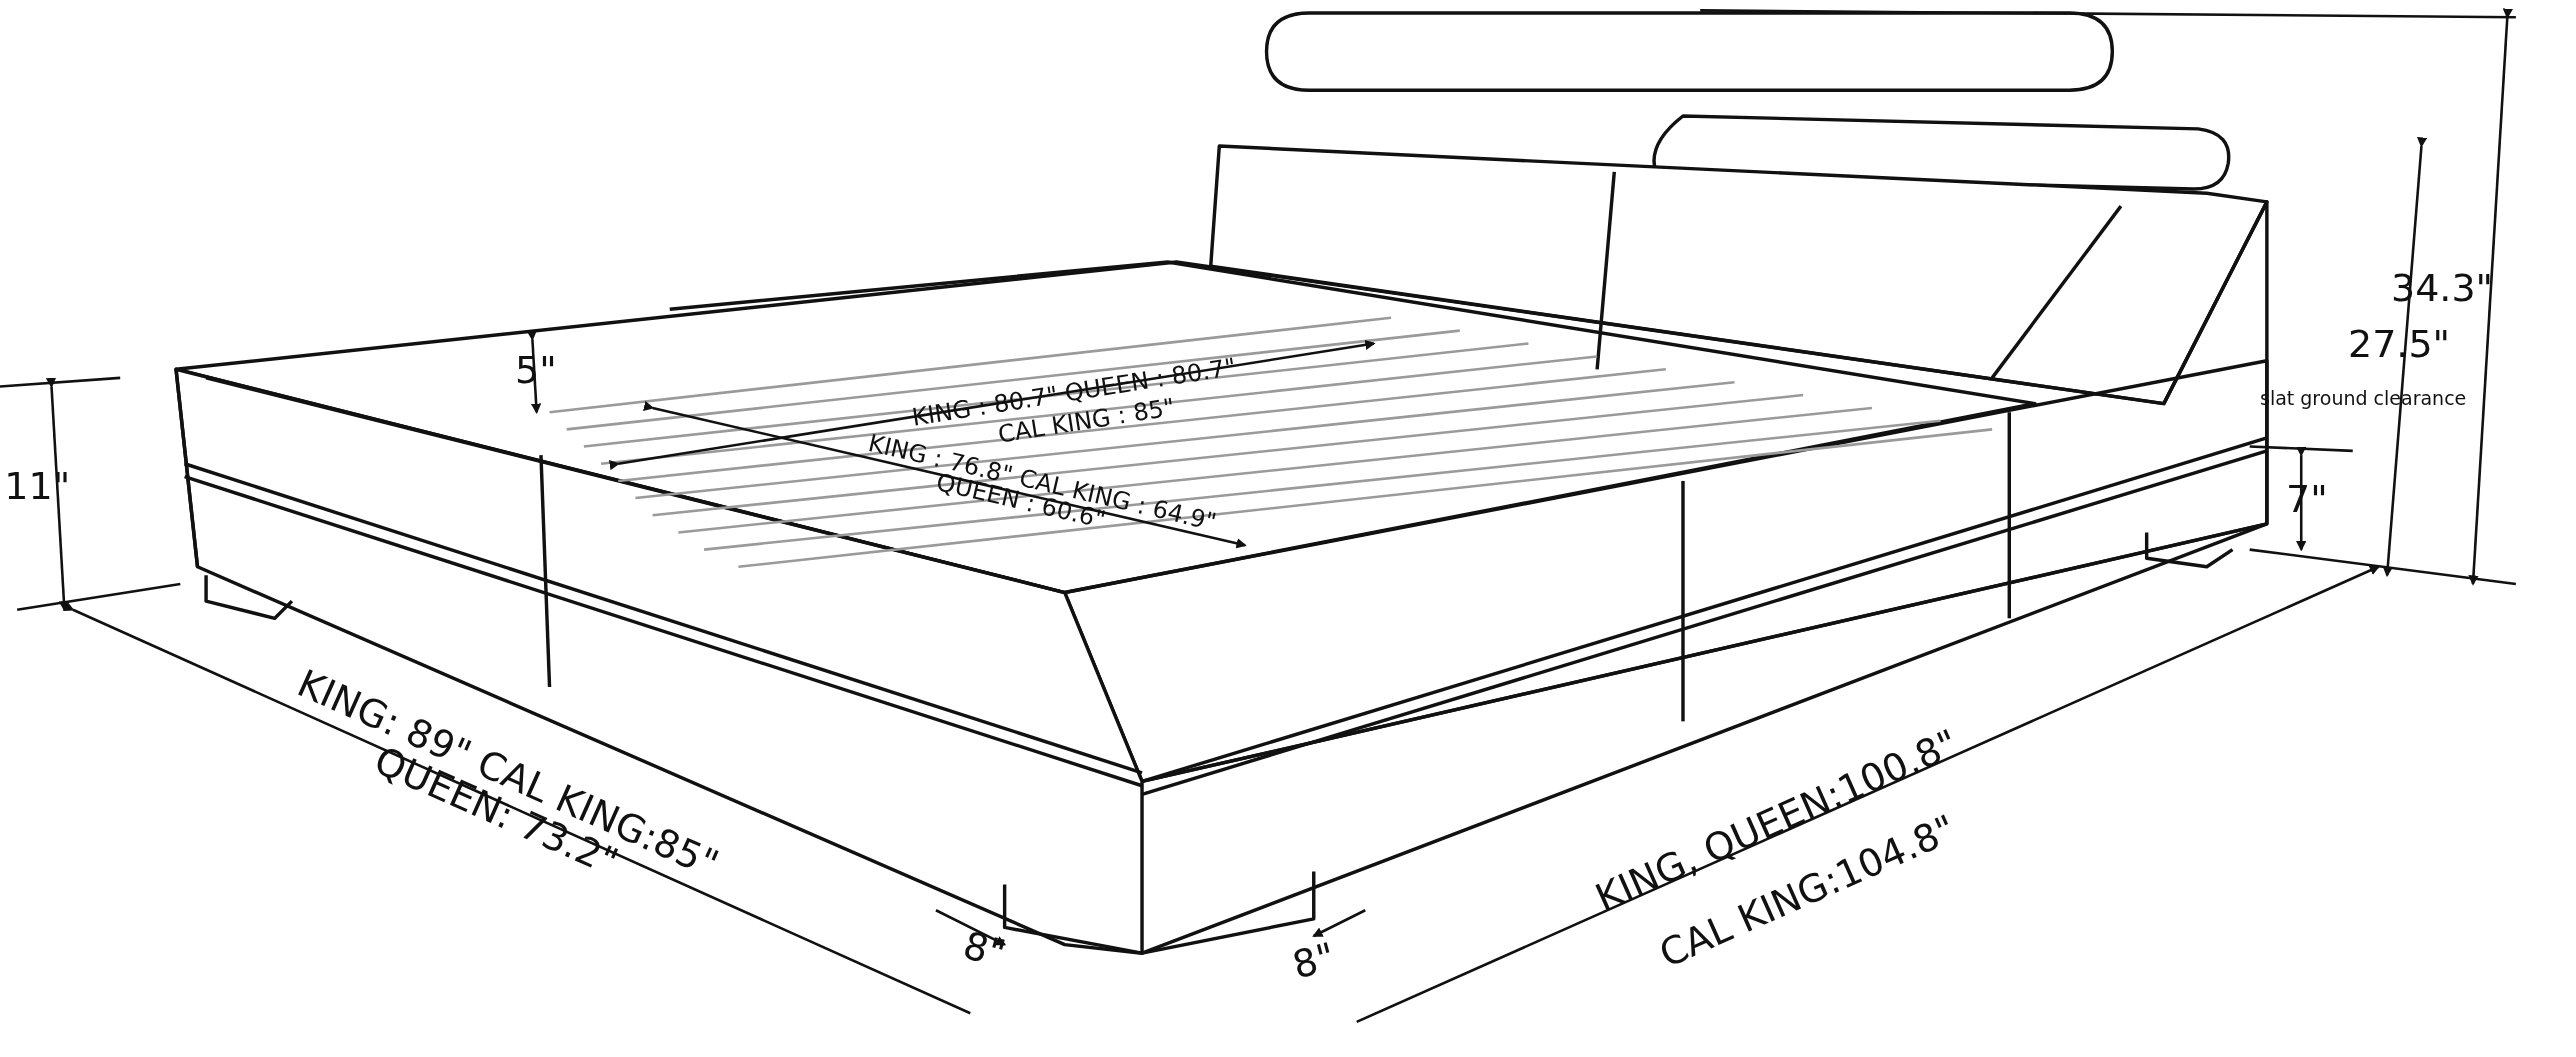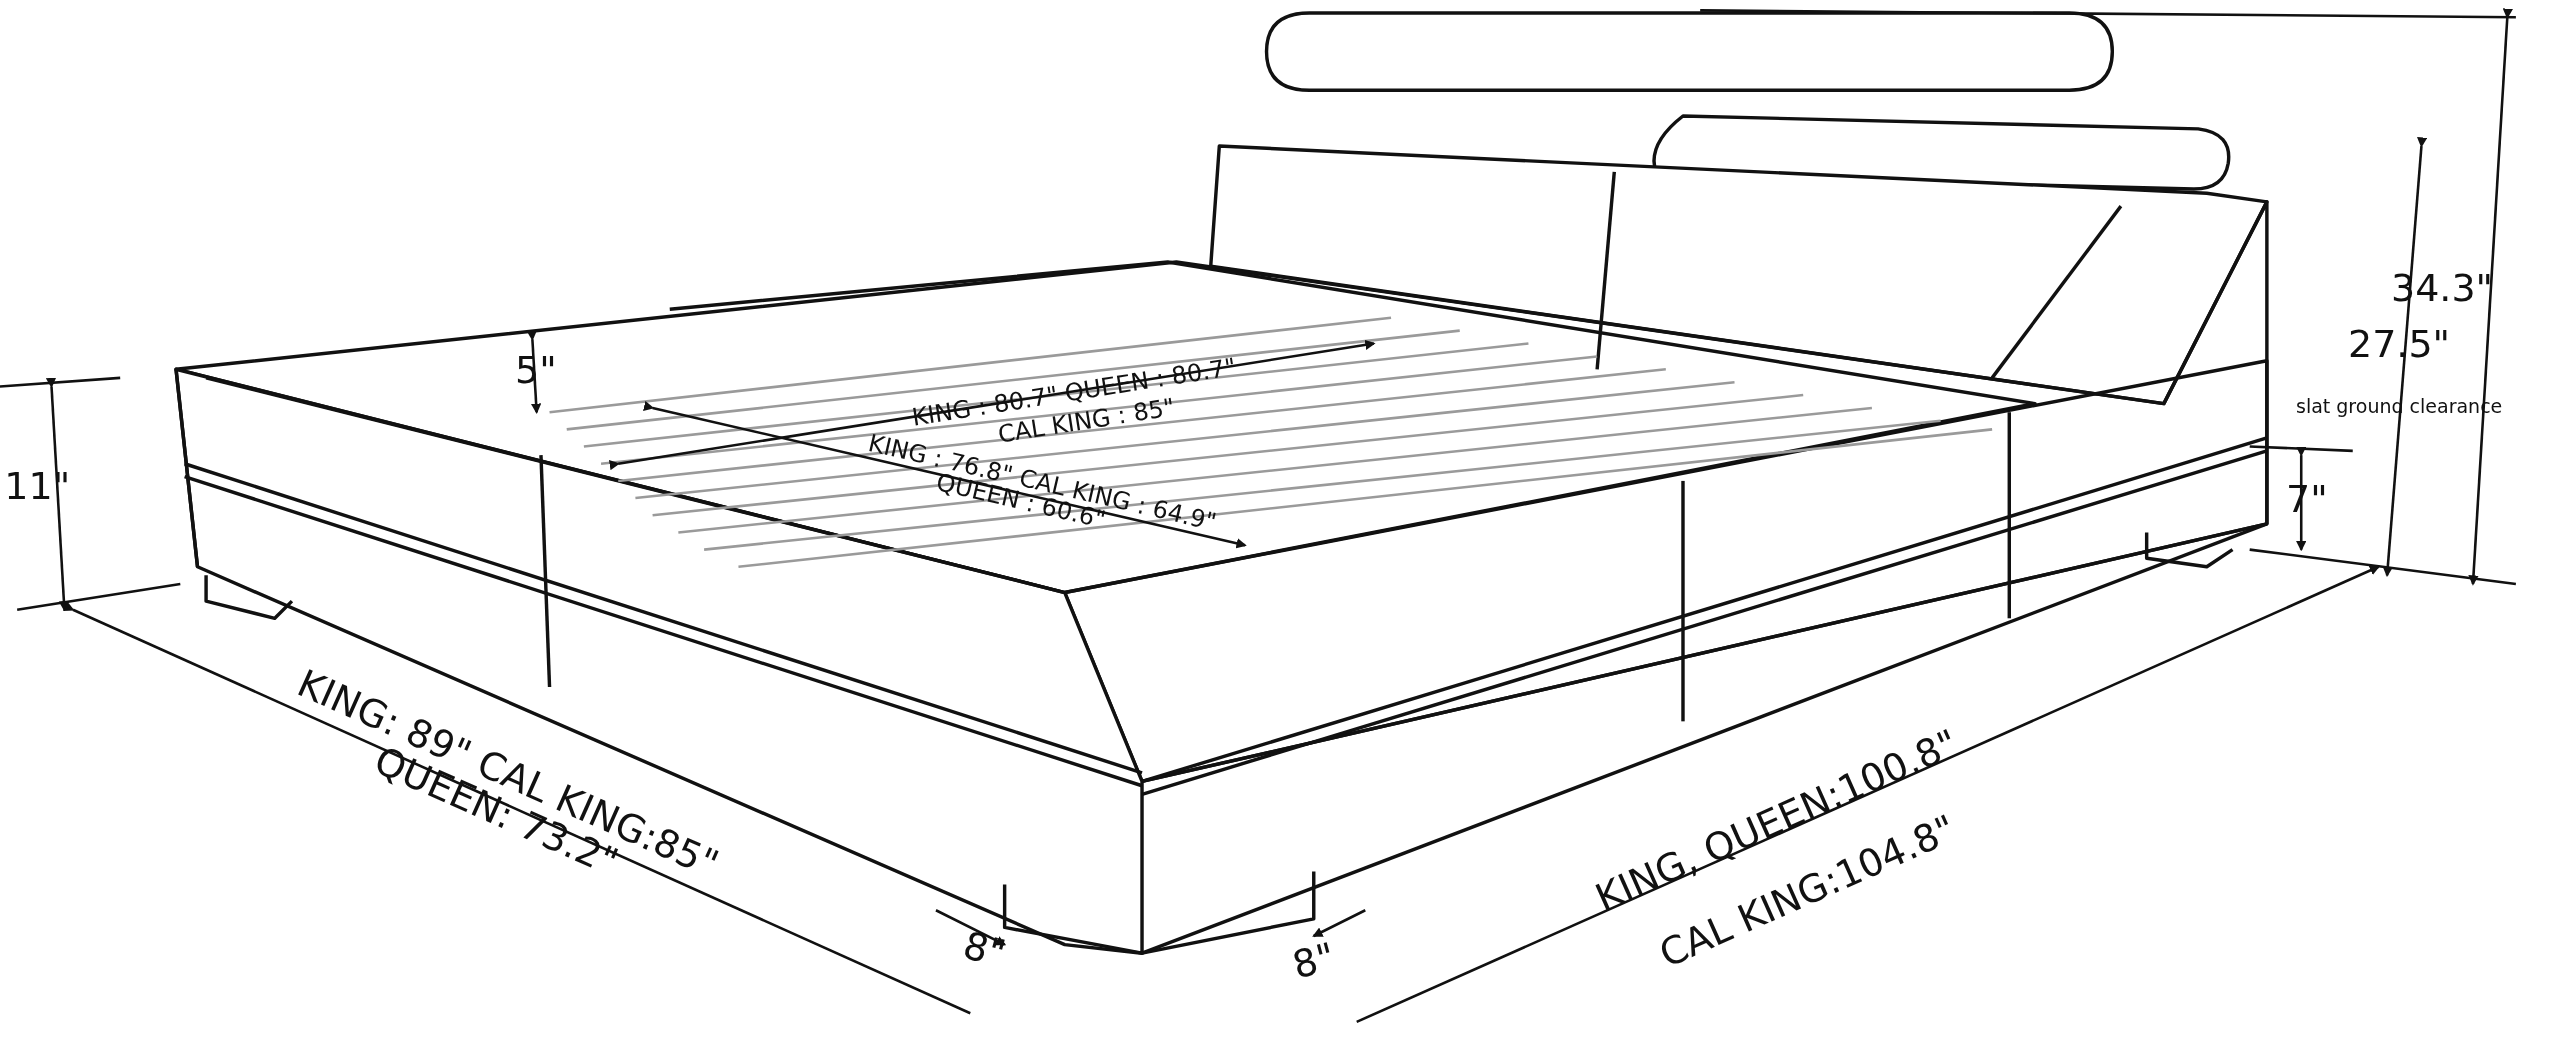--- a/index.html
+++ b/index.html
@@ -81,21 +81,21 @@
       <line x1="760" y1="475" x2="1450" y2="635" marker-start="url(#ah)" marker-end="url(#ah)"></line>
       <line x1="85" y1="710" x2="1130" y2="1180" marker-start="url(#ah)"></line>
       <line x1="1580" y1="1190" x2="2770" y2="660" marker-end="url(#ah)"></line>
       <line x1="1090" y1="1060" x2="1170" y2="1100" marker-end="url(#ah)"></line>
       <line x1="1590" y1="1060" x2="1530" y2="1090" marker-end="url(#ah)"></line>
     </g>
   </svg>
 
   <div class="lbl big" style="left:2391px;top:266px;">34.3"</div>
   <div class="lbl big" style="left:2348px;top:322px;">27.5"</div>
-  <div class="lbl sm" style="left:2260px;top:395px;margin-left:36px;">slat ground clearance</div>
+  <div class="lbl sm" style="left:2260px;top:387px;">slat ground clearance</div>
   <div class="lbl big" style="left:2286px;top:477px;">7"</div>
   <div class="lbl big" style="left:4.3px;top:464px;">11"</div>
   <div class="lbl big" style="left:515px;top:348px;">5"</div>
 
   <div class="lbl mid" style="left:910px;top:404px;transform:rotate(-9deg);">KING : 80.7"  QUEEN : 80.7"</div>
   <div class="lbl mid" style="left:996px;top:421px;transform:rotate(-9deg);">CAL KING : 85"</div>
   <div class="lbl mid" style="left:872px;top:429px;transform:rotate(13deg);">KING : 76.8" CAL KING : 64.9"</div>
   <div class="lbl mid" style="left:940px;top:468px;transform:rotate(13deg);">QUEEN : 60.6"</div>
 
   <div class="lbl big" style="left:309px;top:661px;transform:rotate(24deg);">KING: 89"  CAL KING:85"</div>

